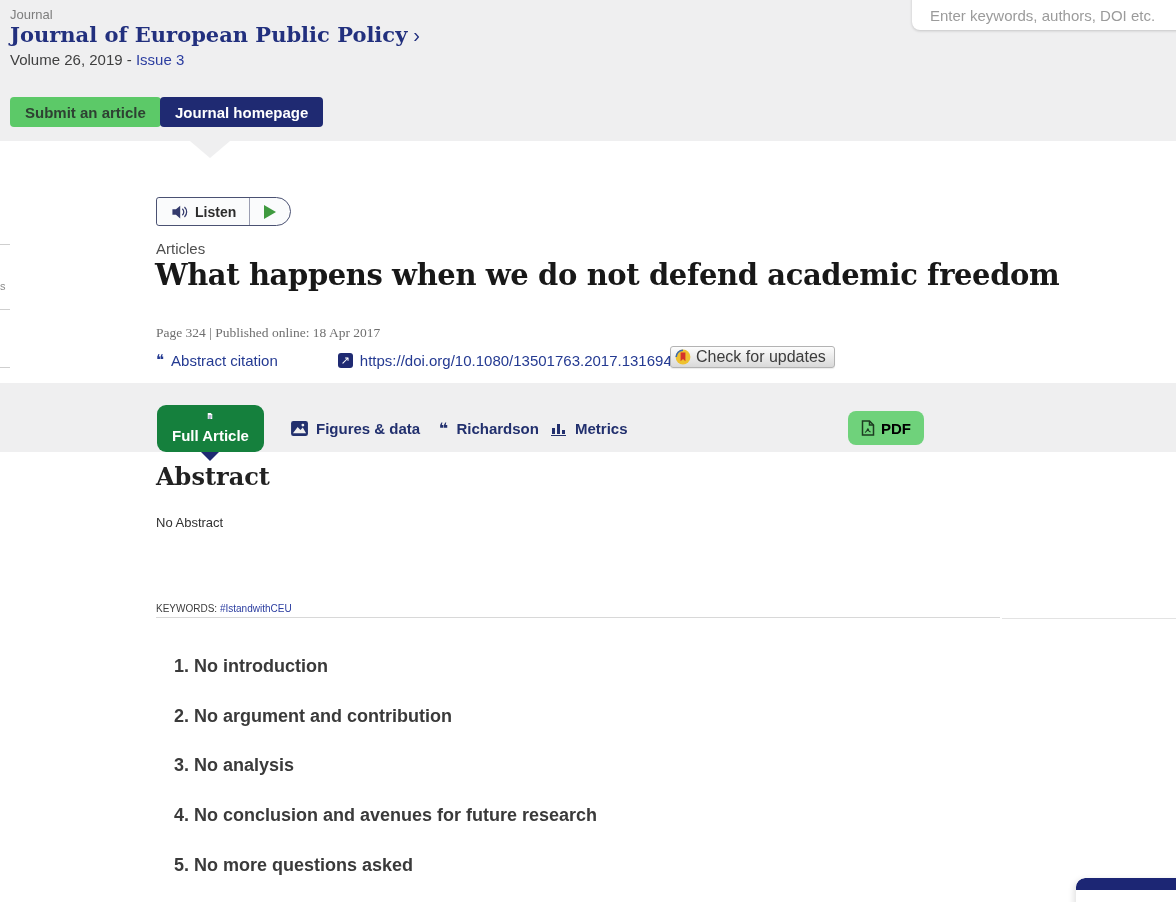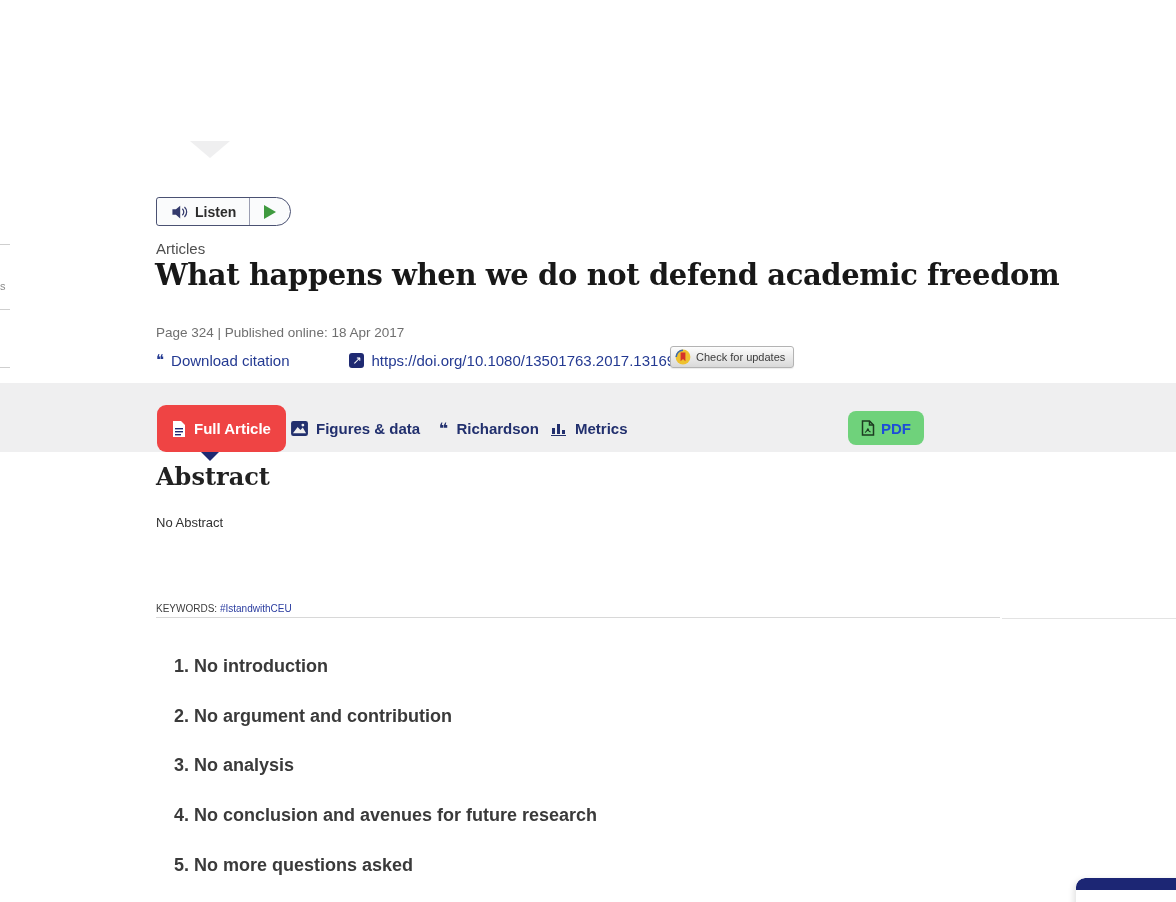--- a/index.html
+++ b/index.html
@@ -32,37 +32,37 @@
   .listen-sep { width:1px; background:#4a5172; opacity:.55; }
   .listen-play { display:flex; align-items:center; justify-content:center; width:40px; cursor:pointer; }
   .play-tri { width:0; height:0; border-top:7px solid transparent; border-bottom:7px solid transparent; border-left:12px solid #3f9a3f; }
 
   
   .section-label { position:absolute; left:156px; top:240px; font-size:15px; color:#4f4f4f; }
   .article-title { position:absolute; left:155px; top:258px; font-family:"DejaVu Serif", serif; font-weight:700; font-size:29px; color:#181818; letter-spacing:-0.4px; white-space:nowrap; }
   .authors { position:absolute; left:156px; top:303px; font-size:15.5px; }
   .authors a { color:#2b3da0; text-decoration:none; cursor:pointer; }
   .authors .amp { color:#333; }
-  .meta { position:absolute; left:156px; top:325px; font-size:13.5px; color:#6f6f6f; }
+  .meta { position:absolute; left:156px; top:325px; font-size:13.5px; color:#6f6f6f;font-family:Liberation Serif, serif; }
 
   .cite-row { position:absolute; left:156px; top:352px; display:flex; align-items:center; font-size:15px; }
   .cite-link { display:flex; align-items:center; gap:7px; color:#243a92; text-decoration:none; font-weight:500; cursor:pointer; }
   .quote-glyph { font-family:"DejaVu Sans", sans-serif; font-size:15px; line-height:1; color:#243a92; }
   .doi-wrap { margin-left:60px; }
   .ext-ico { display:inline-flex; align-items:center; justify-content:center; width:15px; height:15px; background:#1f2a72; border-radius:3px; color:#fff; font-size:11px; line-height:1; }
   .checkupd { position:absolute; left:670px; top:346px; height:22px; display:flex; align-items:center; gap:5px; padding:0 8px 0 4px; background:linear-gradient(#fdfdfd,#d9d9d9); border:1px solid #b3b3b3; border-radius:3px; cursor:pointer; box-shadow:0 1px 1px rgba(0,0,0,.08); }
-  .checkupd-label { font-size:11px; color:#3c3c3c; }
+  .checkupd-label { font-size:16px; color:#3c3c3c; }
 
   
   .tabstrip { position:absolute; left:0; top:383px; width:1176px; height:69px; background:#efeff0; }
   .tab { position:absolute; top:405px; height:47px; display:flex; align-items:center; gap:8px; font-size:15px; font-weight:700; color:#22306e; cursor:pointer; }
-  .tab.active { background:#ef4444; color:#ffffff; border-radius:9px; padding:8px 15px; }
+  .tab.active { background:#15803d; color:#ffffff; border-radius:9px; padding:8px 15px;flex-direction:column; }
   .tab-pointer { position:absolute; left:201px; top:452px; width:0; height:0; border-left:9px solid transparent; border-right:9px solid transparent; border-top:9px solid #1f2a72; }
   .tab .quote-glyph { color:#22306e; font-size:16px; }
-  .pdf-btn { position:absolute; left:848px; top:411px; height:34px; display:flex; align-items:center; gap:6px; padding:0 13px; background:#6fd27b; border:none; border-radius:8px; font-size:15px; font-weight:700; color:#1d4ed8; cursor:pointer; font-family:"Liberation Sans", sans-serif; }
+  .pdf-btn { position:absolute; left:848px; top:411px; height:34px; display:flex; align-items:center; gap:6px; padding:0 13px; background:#6fd27b; border:none; border-radius:8px; font-size:15px; font-weight:700; color:#000000; cursor:pointer; font-family:"Liberation Sans", sans-serif; }
 
   
   .abstract-h { position:absolute; left:156px; top:462px; font-family:"DejaVu Serif", serif; font-weight:700; font-size:24px; color:#222222; }
   .abstract-body { position:absolute; left:156px; top:515px; font-size:13px; color:#303030; }
   .keywords { position:absolute; left:156px; top:564px; font-size:10px; color:#3c3c3c;margin-top:39px; }
   .keywords a { color:#2b3da0; text-decoration:none; cursor:pointer; }
   .divider { position:absolute; left:156px; top:617px; width:844px; height:1px; background:#d8d8d8; }
   .sidebar-divider { position:absolute; left:1002px; top:618px; width:174px; height:1px; background:#e3e3e3; }
   .toc-item { position:absolute; left:174px; font-size:18px; font-weight:700; color:#3a3a3a; }
 
@@ -71,20 +71,32 @@
   .feedback-bar { width:100%; height:12px; background:#1c2674; border-top-left-radius:9px; }
   .feedback-body { width:100%; height:18px; background:#ffffff; }
 
   svg { display:block; }
 </style>
 </head>
 <body>
 
 <div id="app">
 
+  <div class="header">
+    <div class="kicker">Journal</div>
+    <div class="jtitle">
+      <span>Journal of European Public Policy</span><span class="chev">›</span>
+    </div>
+    <div class="vol">
+      <span>Volume 26, 2019 - </span><a>Issue 3</a>
+    </div>
+    <button class="btn green">Submit an article</button>
+    <button class="btn navy">Journal homepage</button>
+    <input class="search" type="text" placeholder="Enter keywords, authors, DOI etc." style="">
+  </div>
   <div class="header-pointer"></div>
 
   <div class="edge-line" style="top:244px"></div>
   <div class="edge-s">s</div>
   <div class="edge-line" style="top:309px"></div>
   <div class="edge-line" style="top:367px"></div>
 
   <div class="listen">
     <span class="listen-main">
       <svg width="17" height="16" viewBox="0 0 24 22">
@@ -100,21 +112,21 @@
     </span>
   </div>
 
   <div class="section-label">Articles</div>
   <h1 class="article-title">What happens when we do not defend academic freedom</h1>
   <div class="meta">Page 324 | Published online: 18 Apr 2017</div>
 
   <div class="cite-row">
     <a class="cite-link">
       <span class="quote-glyph">❝</span>
-      <span>Download citation</span>
+      <span>Abstract citation</span>
     </a>
     <a class="cite-link doi-wrap">
       <span class="ext-ico">↗</span>
       <span>https://doi.org/10.1080/13501763.2017.1316946</span>
     </a>
   </div>
 
   <div class="checkupd">
     <svg width="16" height="16" viewBox="0 0 16 16">
       <circle cx="8" cy="8" r="7.4" fill="#eec12f"></circle>

